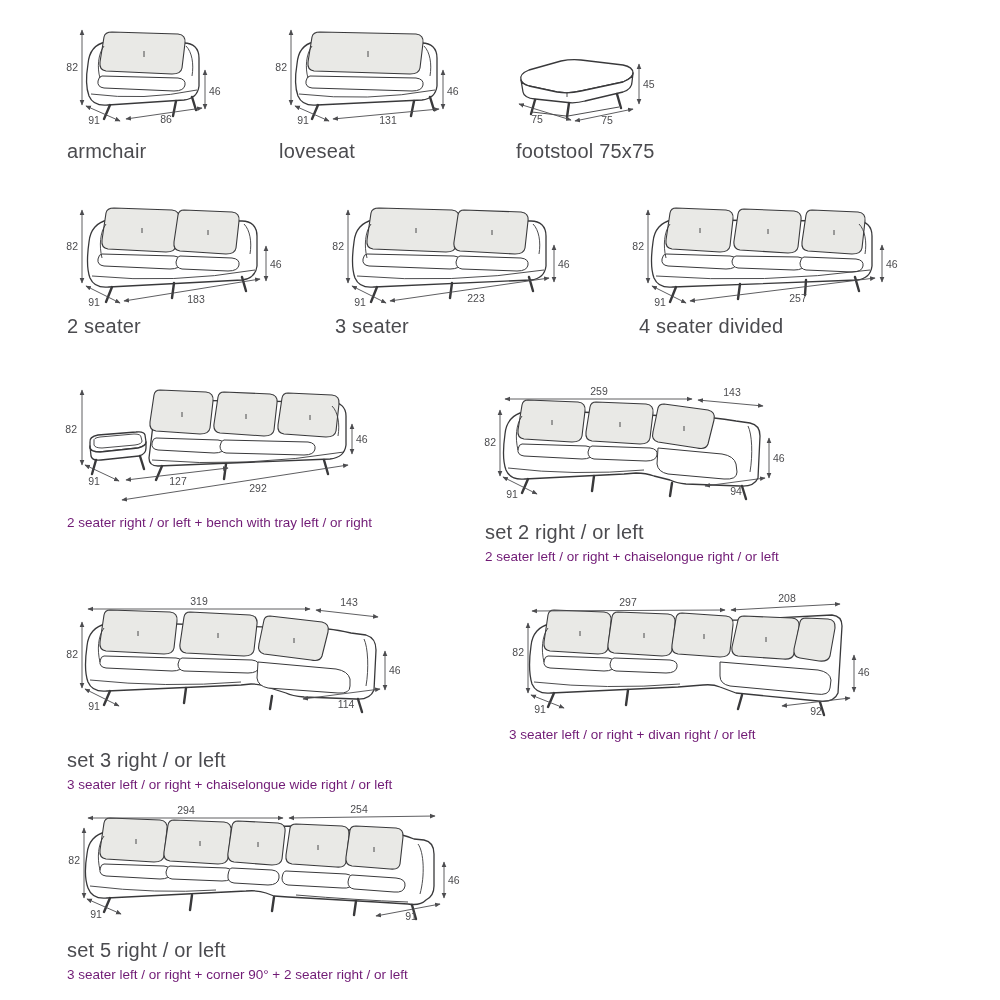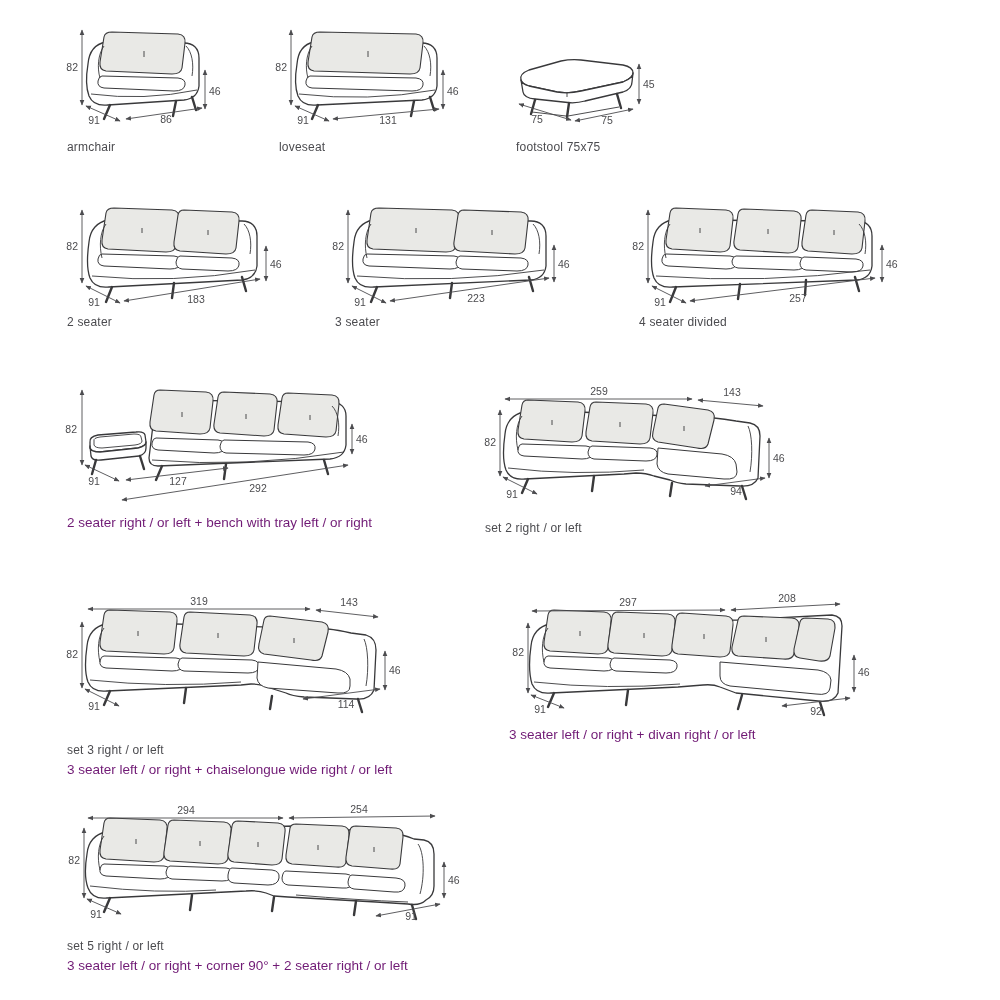--- a/index.html
+++ b/index.html
@@ -5,25 +5,25 @@
   * { margin:0; padding:0; box-sizing:border-box; }
   html,body { background:#ffffff; }
   body {
     width:1000px; height:1000px; position:relative;
     font-family:"Liberation Sans", sans-serif;
     overflow:hidden;
   }
   .card { position:absolute; }
   .card svg { display:block; }
   .label, .title {
-    font-size:12px; color:#4b4b4f; letter-spacing:.2px; margin-left:11px;
+    font-size:20px; color:#4b4b4f; letter-spacing:.2px; margin-left:11px;
     font-weight:400;
   }
   .subtitle { font-size:13.5px; color:#701a75; margin-left:11px; margin-top:5px; }
-  .mt12 { margin-top:12px; } .mt6 { margin-top:3px; } .mt11 { margin-top:11px; } .mt13 { margin-top:21px; }
+  .mt12 { margin-top:12px; } .mt6 { margin-top:3px; } .mt11 { margin-top:11px; } .mt13 { margin-top:27px; }
   
   .outline { fill:#ffffff; stroke:#39393b; stroke-width:1.3; stroke-linejoin:round; }
   .cushion { fill:#e9e9e6; stroke:#39393b; stroke-width:1.1; stroke-linejoin:round; }
   .seat    { fill:#ffffff; stroke:#39393b; stroke-width:1; stroke-linejoin:round; }
   .thin    { fill:none; stroke:#39393b; stroke-width:.9; }
   .leg     { stroke:#39393b; stroke-width:2.4; stroke-linecap:round; }
   .dimline { stroke:#4c4c4f; stroke-width:.9; }
   .dim     { font-size:10.5px; fill:#4c4c4f; }
   .end { text-anchor:end; } .mid { text-anchor:middle; }
 </style>
@@ -259,20 +259,21 @@
     <line class="dimline" x1="26" y1="26" x2="26" y2="92" marker-start="url(#arr)" marker-end="url(#arr)"></line>
     <text class="dim end" x="22" y="62">82</text>
     <line class="dimline" x1="29" y1="93" x2="63" y2="110" marker-start="url(#arr)" marker-end="url(#arr)"></line>
     <text class="dim mid" x="38" y="114">91</text>
     <line class="dimline" x1="231" y1="102" x2="291" y2="94" marker-start="url(#arr)" marker-end="url(#arr)"></line>
     <text class="dim mid" x="262" y="111">94</text>
     <line class="dimline" x1="295" y1="54" x2="295" y2="94" marker-start="url(#arr)" marker-end="url(#arr)"></line>
     <text class="dim" x="299" y="78">46</text>
   </svg>
   <div class="title mt11">set 2 right / or left</div>
+  <div class="subtitle">2 seater left / or right + chaiselongue right / or left</div>
 </div>
 
 <div class="card" style="left:56px; top:594px;">
   <svg width="344" height="128" viewBox="0 0 344 128">
     <g>
       <path class="outline" d="M50,30 C39,32 32,40 31,52 C29,66 29,80 32,88 C35,95 42,98 51,97 L185,91 L195,90 Q206,90 214,94 L230,99 Q236,102 248,103 L300,105 Q314,106 318,96 L320,56 Q320,44 310,41 L295,39 Q282,36 272,35 L60,28 Q54,28 50,30 Z"></path>
       <path class="cushion" d="M54,16 L114,18 Q122,19 121,27 L118,54 Q117,60 108,60 L50,57 Q43,56 44,48 L48,21 Q49,16 54,16 Z"></path>
       <path class="cushion" d="M134,18 L194,21 Q202,22 201,30 L198,56 Q197,62 188,62 L130,59 Q123,58 124,50 L128,23 Q129,18 134,18 Z"></path>
       <path class="cushion" d="M214,22 L266,28 Q274,30 272,38 L266,62 Q264,68 255,66 L208,60 Q201,58 203,50 L208,26 Q209,22 214,22 Z"></path>
       <path class="thin" d="M82,37 v5 M162,39 v5 M238,44 v5"></path>

